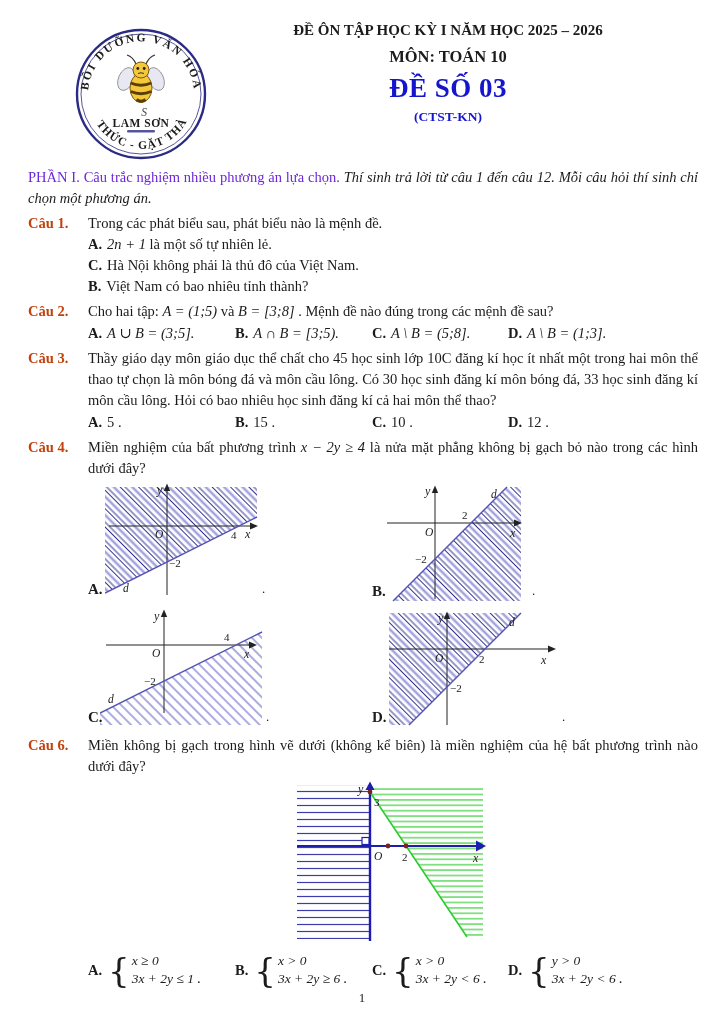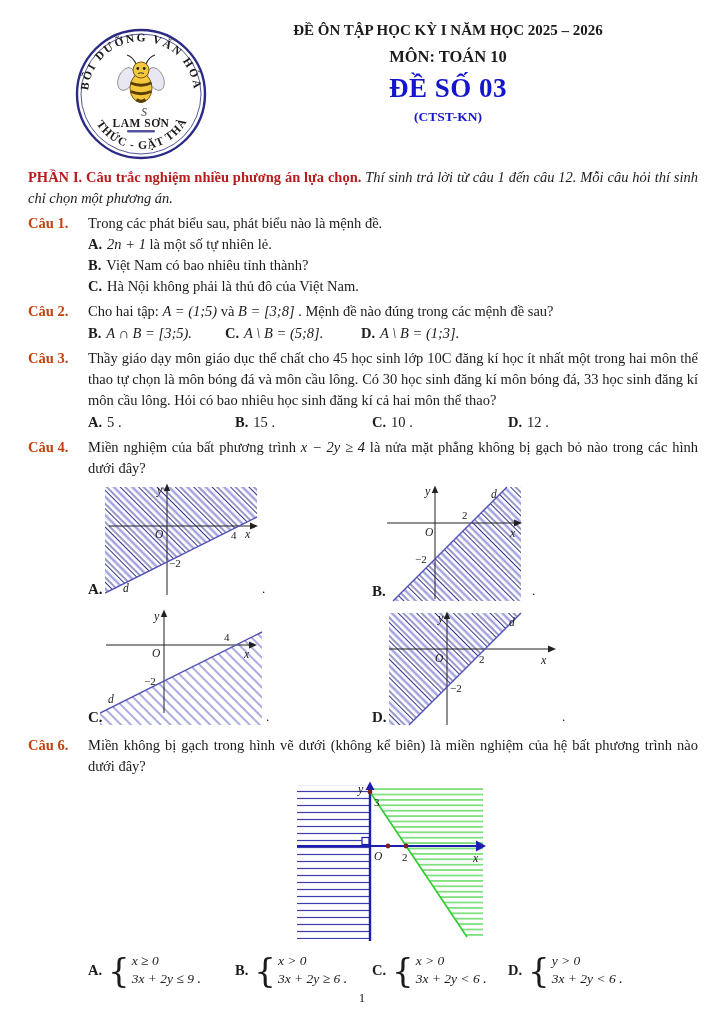--- a/index.html
+++ b/index.html
@@ -15,21 +15,21 @@
   header{position:relative;height:163px;}
   .logo{position:absolute;left:70px;top:26px;}
   .htext{position:absolute;left:168px;top:20px;width:560px;text-align:center;}
   .h1{font-weight:bold;font-size:15px;margin-bottom:3px;}
   .h2{font-weight:bold;font-size:16.5px;margin-bottom:5px;}
   .h3{font-weight:bold;font-size:27px;color:#1515cd;line-height:1.1;margin-bottom:4px;letter-spacing:.5px;}
   .h4{font-weight:bold;font-size:13.5px;color:#1515cd;}
   
   .content{padding:0 26px 0 28px;}
   .part-head{margin:4px 0 2px;text-align:justify;}
-  .phead{color:#b91c1c;font-weight:bold;}
+  .phead{color:#6d28d9;font-weight:normal;}
   .pnote{font-style:italic;}
   .q{display:flex;margin-top:4px;}
   .qlabel{flex:0 0 60px;font-weight:bold;color:#c2410c;}
   .qbody{flex:1;text-align:justify;}
   .optline .olabel{margin-right:5px;}
   .optrow{display:flex;margin-top:1px;}
   .optrow .opt{flex:0 0 auto;}
   .opt.w1{width:147px;}.opt.w2{width:137px;}.opt.w3{width:136px;}.opt.w4{flex:1;}
   .olabel{font-weight:bold;margin-right:5px;}
   
@@ -131,30 +131,31 @@
   <p class="part-head">
     <span class="phead">PHẦN I. Câu trắc nghiệm nhiều phương án lựa chọn.</span>
     <span class="pnote">Thí sinh trả lời từ câu 1 đến câu 12. Mỗi câu hỏi thí sinh chỉ chọn một phương án.</span>
   </p>
 
   <div class="q">
     <span class="qlabel">Câu 1.</span>
     <div class="qbody">
       <div class="qtext">Trong các phát biểu sau, phát biểu nào là mệnh đề.</div>
       <div class="optline"><b class="olabel">A.</b><span class="m">2n + 1</span><span> là một số tự nhiên lẻ.</span></div>
+      <div class="optline"><b class="olabel">C.</b><span>Hà Nội không phải là thủ đô của Việt Nam.</span></div>
       <div class="optline"><b class="olabel">B.</b><span>Việt Nam có bao nhiêu tỉnh thành?</span></div>
-      <div class="optline"><b class="olabel">C.</b><span>Hà Nội không phải là thủ đô của Việt Nam.</span></div>
     </div>
   </div>
 
   <div class="q">
     <span class="qlabel">Câu 2.</span>
     <div class="qbody">
       <div class="qtext"><span>Cho hai tập: </span><span class="m">A = (1;5)</span><span> và </span><span class="m">B = [3;8]</span><span> . Mệnh đề nào đúng trong các mệnh đề sau?</span></div>
       <div class="optrow">
+        <span class="opt w1"><b class="olabel">A.</b><span class="m">A ∪ B = (3;5].</span></span>
         <span class="opt w2"><b class="olabel">B.</b><span class="m">A ∩ B = [3;5).</span></span>
         <span class="opt w3"><b class="olabel">C.</b><span class="m">A \ B = (5;8].</span></span>
         <span class="opt w4"><b class="olabel">D.</b><span class="m">A \ B = (1;3].</span></span>
       </div>
     </div>
   </div>
 
   <div class="q">
     <span class="qlabel">Câu 3.</span>
     <div class="qbody">
@@ -280,21 +281,21 @@
           <text x="176" y="81" class="axname" fill="#16167a">x</text>
         </svg>
       </div>
 
       <div class="sysrow">
         <span class="sys w1">
           <b class="olabel">A.</b>
           <span class="brace">{</span>
           <span class="syslines">
               <span class="sysline">x ≥ 0</span>
-              <span class="sysline">3x + 2y ≤ 9</span>
+              <span class="sysline">3x + 2y ≤ 1</span>
             </span>
           <span class="sysdot">.</span>
         </span>
         <span class="sys w2">
           <b class="olabel">B.</b>
           <span class="brace">{</span>
           <span class="syslines">
               <span class="sysline">x &gt; 0</span>
               <span class="sysline">3x + 2y ≥ 6</span>
             </span>

